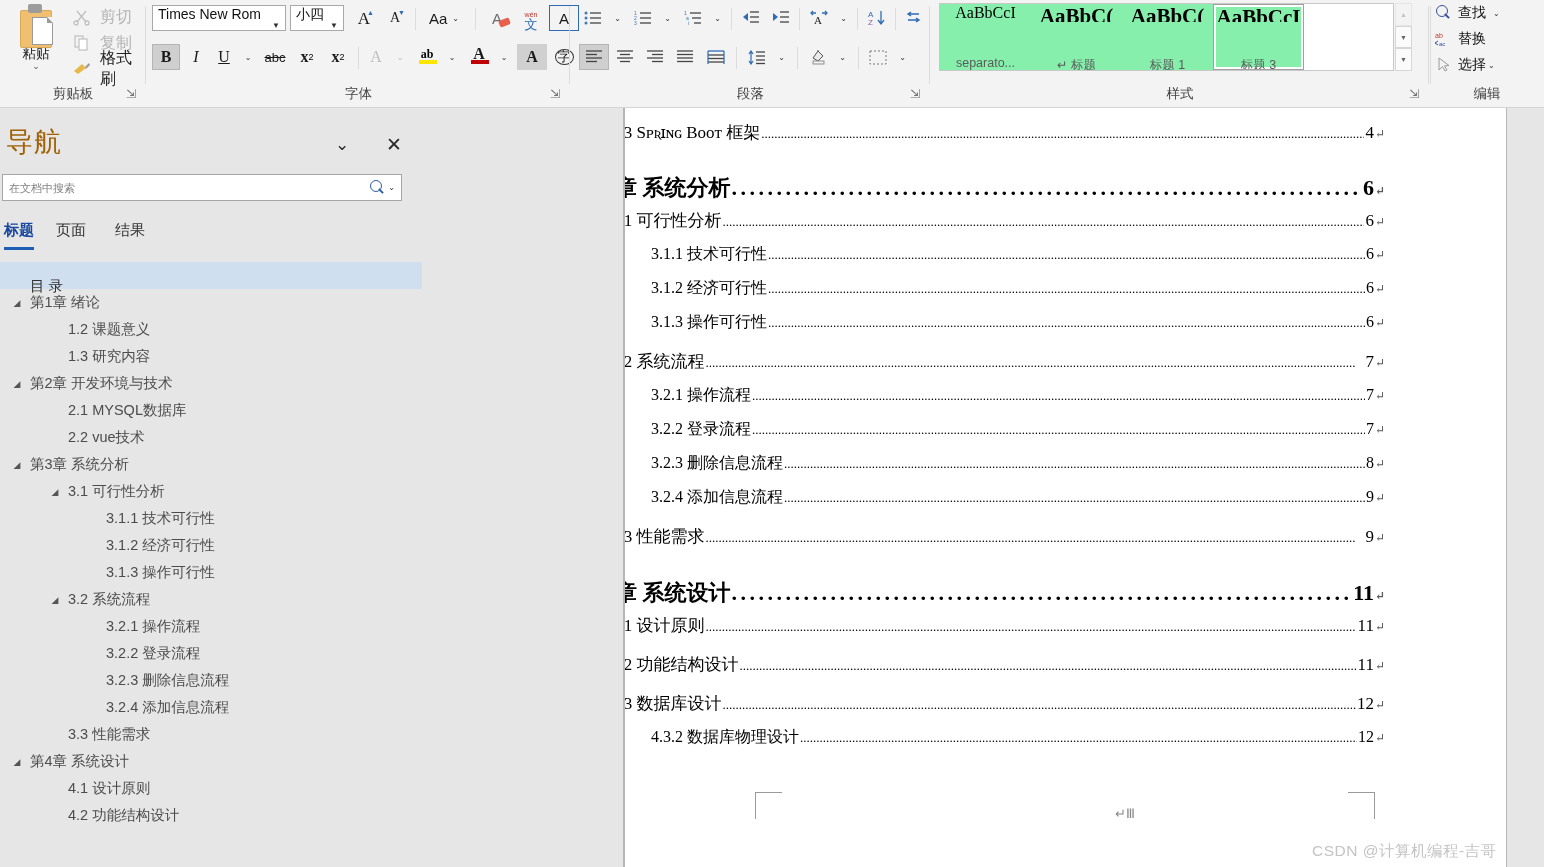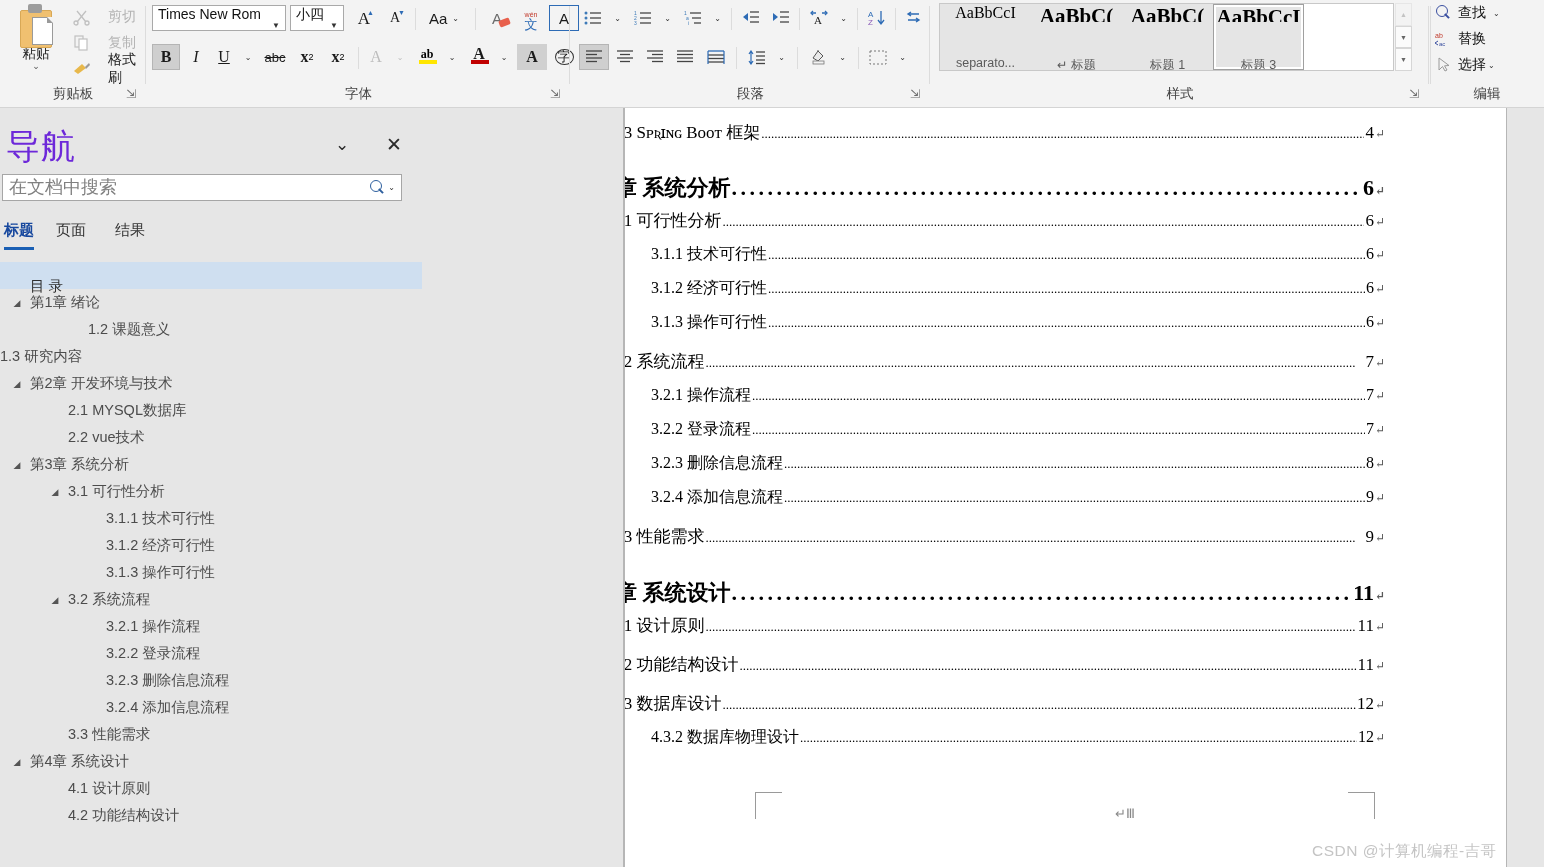--- a/index.html
+++ b/index.html
@@ -25,63 +25,63 @@
   .paste-btn{position:absolute;left:6px;top:2px;width:60px;height:76px;text-align:center;cursor:pointer;}
   .clipboard-ico{position:relative;width:44px;height:44px;margin:2px auto 0;}
   .cb-body{position:absolute;left:6px;top:6px;width:30px;height:36px;background:#f0c070;border:1px solid #d8a856;border-radius:2px;}
   .cb-clip{position:absolute;left:14px;top:0px;width:14px;height:9px;background:#9c9c9c;border-radius:2px;}
   .cb-page{position:absolute;left:18px;top:13px;width:19px;height:26px;background:#fff;border:1px solid #9a9a9a;}
   .cb-page:after{content:"";position:absolute;right:-1px;top:-1px;border-width:0 6px 6px 0;border-style:solid;border-color:#9a9a9a #f3f3f3;}
   .paste-label{font-size:13.5px;color:#222;line-height:15px;margin-top:-2px;}
   .paste-caret{font-size:9px;color:#555;line-height:10px;}
 
   .cmd-row{position:absolute;left:72px;height:26px;display:flex;align-items:center;cursor:default;}
-  .cmd-row .txt{font-size:14px;color:#b4b4b4;margin-left:16px;}
+  .cmd-row .txt{font-size:16px;color:#b4b4b4;margin-left:8px;}
   .cmd-row.enabled .txt{color:#222;}
   .mini-ico{width:20px;height:18px;position:relative;}
 
   
   #g-font{left:147px;width:423px;}
   .ctl{position:absolute;box-sizing:border-box;background:#fff;border:1px solid #a9a9a9;display:flex;align-items:flex-start;flex-direction:column;}
   .ctl .v{font-size:14px;color:#111;padding-left:5px;white-space:nowrap;overflow:hidden;}
   .ctl .ar{margin-left:auto;font-size:8px;color:#333;padding-right:5px;}
   .btn{position:absolute;box-sizing:border-box;display:flex;align-items:center;justify-content:center;cursor:pointer;border:1px solid transparent;}
   .btn.on{background:#cfcfcf;border-color:#b5b5b5;}
   .gly{font-size:16px;color:#1a1a1a;line-height:1;}
   .gly.dim{color:#bdbdbd;}
   .cv{font-size:8px;color:#333;}
 
   
   #g-para{left:571px;width:359px;}
 
   
   #g-style{left:931px;width:498px;}
   .style-gallery{position:absolute;left:8px;top:3px;width:455px;height:68px;box-sizing:border-box;border:1px solid #c8c8c8;background:#fff;display:flex;}
-  .style-cell{width:91px;height:66px;box-sizing:border-box;display:flex;flex-direction:column;align-items:center;cursor:pointer;background:#e5e5e5;gap:28px;}
+  .style-cell{width:91px;height:66px;box-sizing:border-box;display:flex;flex-direction:column;align-items:center;cursor:pointer;background:#86efac;gap:28px;}
   .style-cell.sel{border:1px solid #a0a0a0;box-shadow:inset 0 0 0 2px #fff;}
   .style-prev{font-family:"Liberation Serif","DejaVu Serif",serif;color:#000;white-space:nowrap;overflow:hidden;width:88px;text-align:center;}
   .style-name{font-size:12.5px;color:#5a5a5a;margin-top:7px;white-space:nowrap;overflow:hidden;max-width:88px;}
   .gal-scroll{position:absolute;left:464px;top:3px;width:17px;height:68px;display:flex;flex-direction:column;}
   .gal-btn{flex:1;box-sizing:border-box;border:1px solid #d6d6d6;background:#fbfbfb;display:flex;align-items:center;justify-content:center;font-size:7px;color:#666;cursor:pointer;}
   .gal-btn.dis{color:#c3c3c3;background:#f3f3f3;border-color:#e6e6e6;}
 
   
   #g-edit{left:1430px;width:114px;}
   .edit-item{position:absolute;left:4px;height:26px;display:flex;align-items:center;cursor:pointer;}
   .edit-item .lbl{font-size:14px;color:#111;margin-left:4px;}
   .edit-item .cv2{font-size:8px;color:#333;margin-left:7px;}
 
   
   .navpane{position:absolute;left:0;top:108px;width:422px;height:759px;background:#e6e6e6;}
-  .nav-title{position:absolute;left:6px;top:16px;font-size:34px;color:#6d28d9;letter-spacing:1px;}
+  .nav-title{position:absolute;left:6px;top:16px;font-size:27px;color:#a16207;letter-spacing:1px;}
   .nav-btn{position:absolute;top:22px;width:28px;height:28px;display:flex;align-items:center;justify-content:center;cursor:pointer;color:#2b2b2b;}
   #nav-collapse{left:328px;font-size:17px;}
   #nav-close{left:380px;font-size:19px;}
   .nav-search{position:absolute;left:2px;top:66px;width:400px;height:27px;box-sizing:border-box;background:#fff;border:1px solid #a6a6a6;display:flex;align-items:center;}
-  .nav-search input{border:0;outline:0;flex:1;font-size:18px;color:#555;padding-left:6px;background:transparent;font-family:inherit;}
+  .nav-search input{border:0;outline:0;flex:1;font-size:11px;color:#555;padding-left:6px;background:transparent;font-family:inherit;}
   .nav-search input::placeholder{color:#808080;}
   .search-ico{width:18px;height:18px;position:relative;margin-right:2px;}
   .search-ico .ring{position:absolute;left:2px;top:1px;width:10px;height:10px;border:1.6px solid #2e5f9e;border-radius:50%;}
   .search-ico .hnd{position:absolute;left:10px;top:11px;width:6px;height:1.8px;background:#2e5f9e;transform:rotate(45deg);}
   .sdrop{font-size:8px;color:#333;margin-right:6px;}
 
   .nav-tabs{position:absolute;left:0;top:106px;width:422px;height:36px;}
   .ntab{position:absolute;top:0;height:32px;display:flex;align-items:center;font-size:15px;color:#333;cursor:pointer;}
   .ntab.act{color:#17489e;font-weight:bold;}
   .ntab.act:after{content:"";position:absolute;left:0;bottom:-4px;width:100%;height:3px;background:#1a5fb4;}
@@ -552,24 +552,24 @@
 
     <div class="tree" id="nav-tree">
         <div class="tnode sel">
           <span class="tl" style="margin-left: 30px; margin-top: 21px;">目 录</span>
         </div>
         <div class="tnode">
           <span class="tw" style="left: 8px;">◢</span>
           <span class="tl" style="margin-left: 30px;">第1章 绪论</span>
         </div>
         <div class="tnode">
-          <span class="tl" style="margin-left: 88px;">1.2 课题意义</span>
-        </div>
-        <div class="tnode">
-          <span class="tl" style="">1.3 研究内容</span>
+          <span class="tl" style="margin-left: 68px;">1.2 课题意义</span>
+        </div>
+        <div class="tnode">
+          <span class="tl" style="margin-left: 68px;">1.3 研究内容</span>
         </div>
         <div class="tnode">
           <span class="tw" style="left: 8px;">◢</span>
           <span class="tl" style="margin-left: 30px;">第2章 开发环境与技术</span>
         </div>
         <div class="tnode">
           <span class="tl" style="margin-left: 68px;">2.1 MYSQL数据库</span>
         </div>
         <div class="tnode">
           <span class="tl" style="margin-left: 68px;">2.2 vue技术</span>

